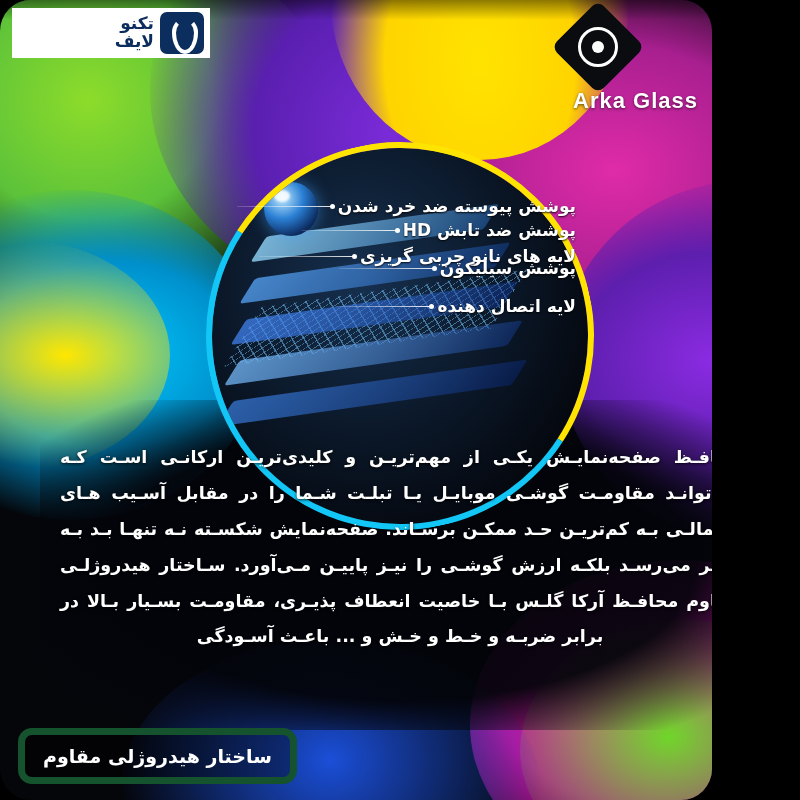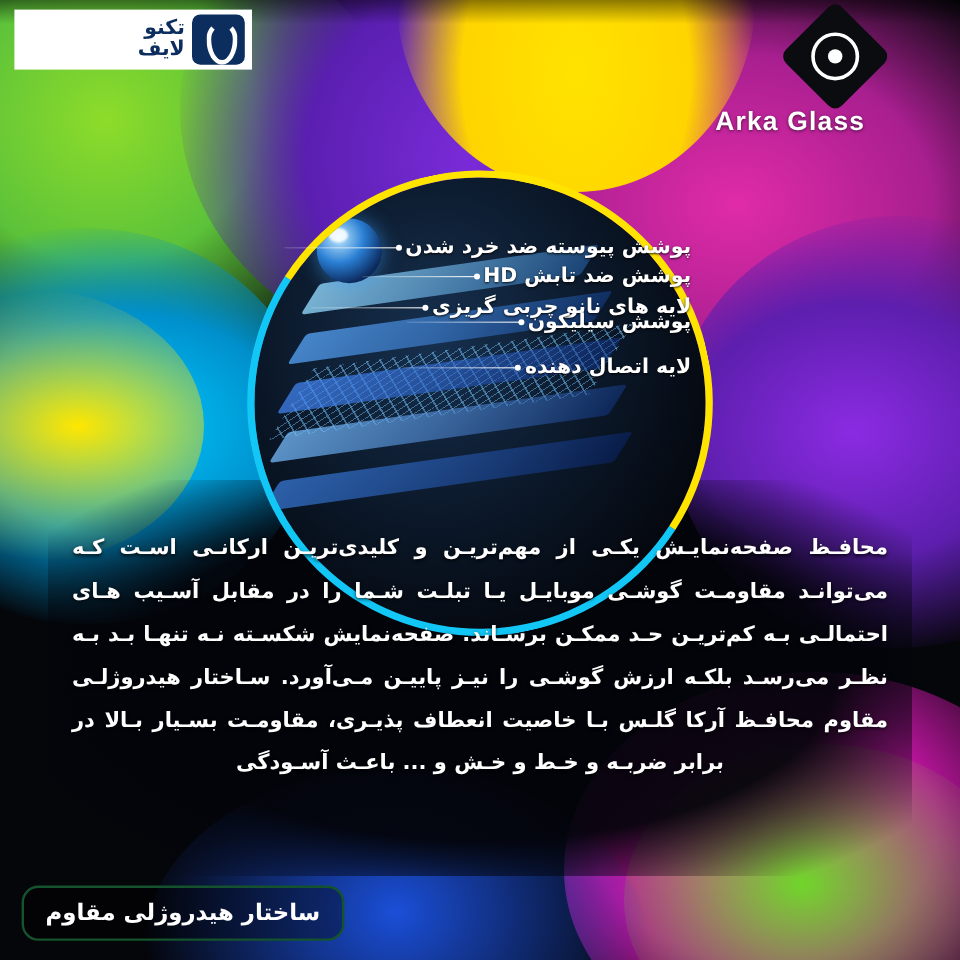--- a/index.html
+++ b/index.html
@@ -5,24 +5,25 @@
   html, body {
     margin: 0;
     padding: 0;
     background: #000;
   }
   body {
     font-family: "DejaVu Sans", sans-serif;
   }
   #page {
     position: relative;
-    width: 800px;
+    width: 712px;
     height: 800px;
     overflow: hidden;
     background: #05060a;
+    border-radius: 31px;
   }
 
   
   .bg-layer {
     position: absolute;
     inset: 0;
     overflow: hidden;
   }
   .blob {
     position: absolute;
@@ -130,23 +131,23 @@
     left: 12px; top: 6px;
     width: 18px; height: 28px;
     border: 4px solid #ffffff;
     border-radius: 50% 50% 50% 50% / 40% 40% 60% 60%;
     border-top-color: transparent;
   }
 
   
   .logo-arka {
     position: absolute;
-    right: 4px; top: 14px;
+    right: 14px; top: 14px;
     width: 200px;
-    text-align: left;
+    text-align: right;
   }
   .arka-diamond {
     width: 66px; height: 66px;
     margin: 0 auto 8px auto;
     background: #0b0c10;
     transform: rotate(45deg);
     border-radius: 8px;
     position: relative;
   }
   .arka-diamond .ring {
@@ -313,21 +314,21 @@
     font-weight: normal;
     font-size: 16px;
   }
 
   
   .badge {
     position: absolute;
     left: 18px; bottom: 16px;
     min-width: 230px;
     padding: 10px 18px;
-    border: 2px solid #14532d;
+    border: 7px solid #14532d;
     border-radius: 14px;
     background: rgba(0,0,0,0.35);
     color: #ffffff;
     direction: rtl;
     text-align: center;
     font-family: "DejaVu Sans", sans-serif;
     font-size: 19px;
     font-weight: bold;
     box-sizing: border-box;
   }

